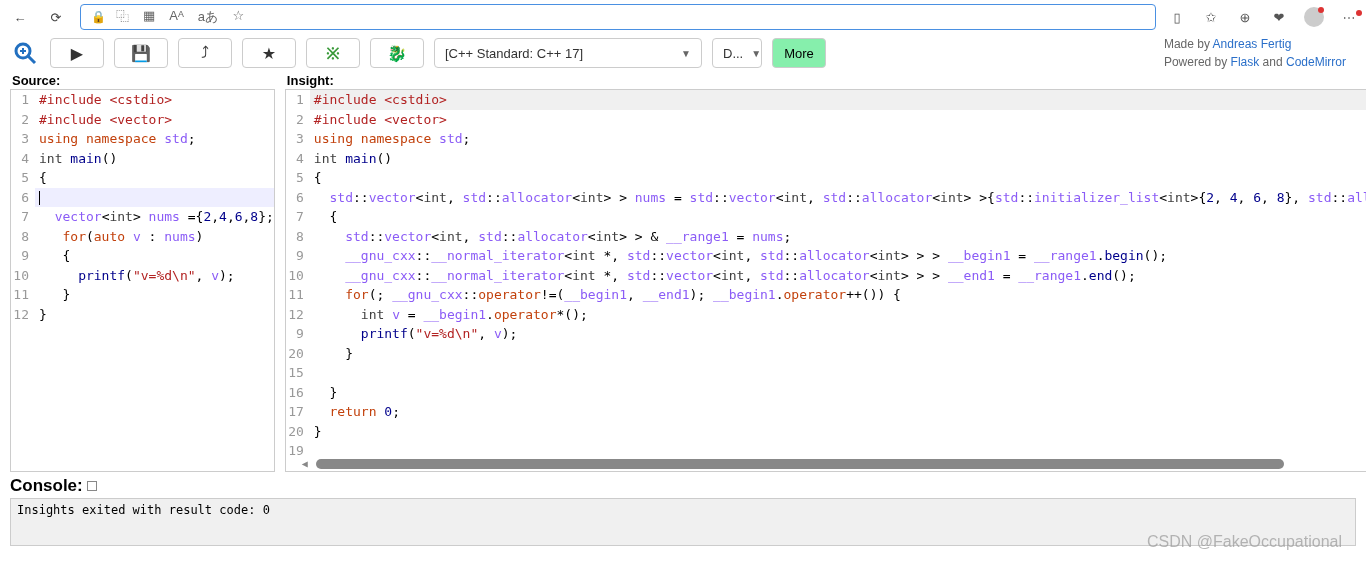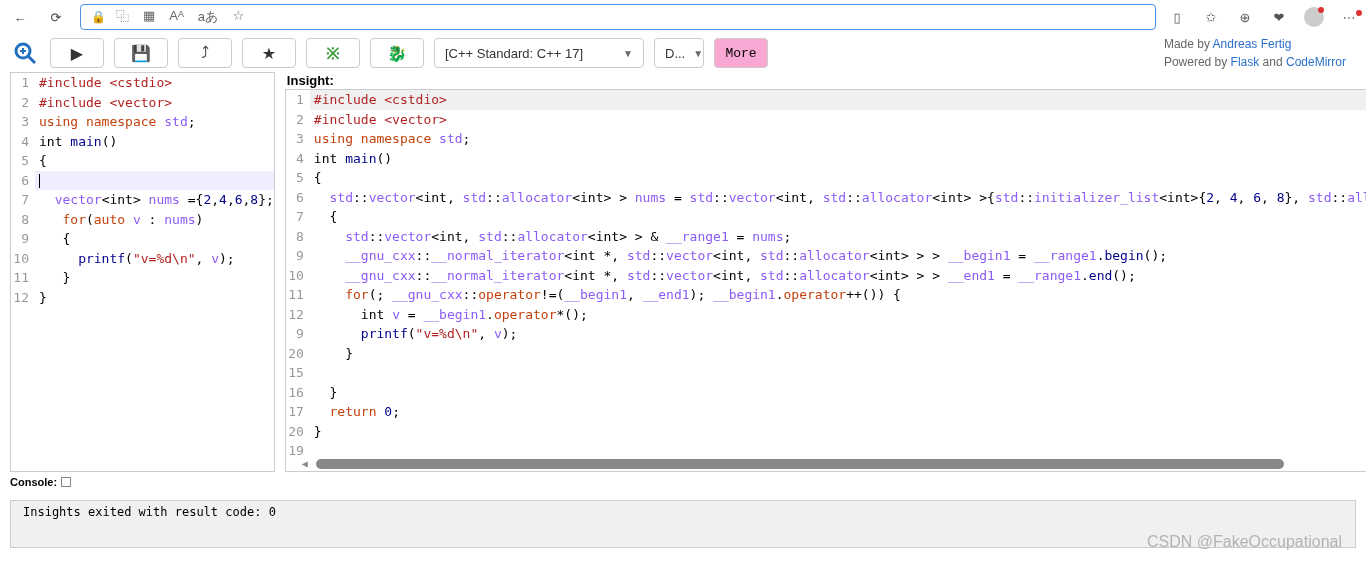--- a/index.html
+++ b/index.html
@@ -19,58 +19,58 @@
 .avatar::after { content:''; position:absolute; top:0; right:0; width:6px; height:6px; background:#d33; border-radius:50%; }
 .menu-dots { position: relative; }
 .menu-dots::after { content:''; position:absolute; top:0; right:-4px; width:6px; height:6px; background:#d33; border-radius:50%; }
 
 
 .toolbar { height: 38px; display: flex; align-items: center; padding: 2px 10px; gap: 10px; }
 .logo { width: 30px; height: 30px; display:flex; align-items:center; justify-content:center; }
 .tb-btn { width: 54px; height: 30px; border: 1px solid #ccc; border-radius: 4px; background: #fff; display:flex; align-items:center; justify-content:center; cursor:pointer; font-size:16px; color:#333; }
 .tb-select { height: 30px; border: 1px solid #ccc; border-radius: 4px; background: #fff; display:flex; align-items:center; padding: 0 10px; cursor:pointer; font-size:13px; color:#333; gap:8px; }
 .tb-select .arrow { color:#666; font-size:10px; }
-.more-btn { width: 54px; height: 30px; border:1px solid #ccc; border-radius:4px; display:flex; align-items:center; justify-content:center; font-size:13px; cursor:pointer; background:#f9a8d4;font-family:Liberation Mono, monospace; }
+.more-btn { width: 54px; height: 30px; border:1px solid #ccc; border-radius:4px; display:flex; align-items:center; justify-content:center; font-size:13px; cursor:pointer; background:#86efac; }
 .credits { margin-left:auto; font-size:12px; color:#666; line-height:1.5; text-align:left; padding-right:10px; }
 .credits a { color:#2a6fc9; text-decoration:none; }
 
 
 .workspace { display:flex; height: 400px; }
 .pane { display:flex; flex-direction:column; }
 .pane.src { width: 324px; margin-left:10px; }
 .pane.insight { flex:1; margin: 0 10px; }
 .pane-label { font-weight:bold; font-size:13px; color:#000; padding:1px 2px; }
 .editor { flex:1; border:1px solid #ccc; font-family: monospace; font-size:13px; overflow:hidden; position:relative; background:#fff; }
 .line { display:flex; height:19.5px; line-height:19.5px; }
 .gutter { width: 24px; text-align:right; padding-right:6px; color:#999; background:#fff; user-select:none; }
 .code { flex:1; white-space:pre; padding-left:4px; }
 .line.active { background:#eef; }
 .line.highlight { background:#f0f0f0; }
 .insight .editor .code { overflow:visible; }
 
 
 .kw { color:#c2410c; }
 .pp { color:#b22222; }
-.type { color:#000000; }
+.type { color:#404040; }
 .num { color:#00008b; }
 .str { color:#b22222; }
 .fn { color:#00008b; }
 .id { color:#8b5cf6; }
 .curs { border-left:1px solid #000; display:inline-block; height:14px; vertical-align:middle; }
 
 .hscroll { position:absolute; bottom:2px; left:30px; right:10px; height:10px; background:#fff; }
 .hscroll .thumb { position:absolute; left:0; width:90%; height:10px; background:#888; border-radius:5px; }
 .hscroll .arrow-l,.hscroll .arrow-r{ position:absolute; top:-1px; font-size:10px; color:#888;}
 .hscroll .arrow-l{left:-14px;}
 
 
 .console-wrap { padding: 4px 10px 0 10px; }
-.console-hdr { font-weight:bold; font-size:11px; display:flex; align-items:center; gap:4px; }
+.console-hdr { font-weight:bold; font-size:17px; display:flex; align-items:center; gap:4px; }
 .console-hdr .chk { width:10px; height:10px; border:1px solid #888; display:inline-block; }
-.console-body { height: 48px; border:1px solid #ccc; background:#f0f0f0; font-family:monospace; font-size:12px; padding:4px 12px; margin-top:12px; }
+.console-body { height: 48px; border:1px solid #ccc; background:#f0f0f0; font-family:monospace; font-size:12px; padding:4px 6px; margin-top:2px; }
 
 .watermark { position:absolute; bottom:12px; right:24px; color:#999; font-size:16px; opacity:0.7; font-family:sans-serif; }
 </style>
 </head>
 <body>
 
 <div class="browser-bar">
   <div class="nav-btn">←</div>
   <div class="nav-btn">⟳</div>
   <div class="url-box">
@@ -101,37 +101,38 @@
         <line x1="9" y1="12" x2="15" y2="12" stroke="#2270c0" stroke-width="2"></line>
         <line x1="12" y1="9" x2="12" y2="15" stroke="#2270c0" stroke-width="2"></line>
       </svg>
   </div>
   <div class="tb-btn">▶</div>
   <div class="tb-btn">💾</div>
   <div class="tb-btn">⤴</div>
   <div class="tb-btn">★</div>
   <div class="tb-btn" style="color:#3a9a3a;font-weight:bold;">※</div>
   <div class="tb-btn" style="color:#3a9a3a;">🐉</div>
-  <div class="tb-select" style="width:210px;">
+  <div class="tb-select" style="width:268px;">
     <span>[C++ Standard: C++ 17]</span>
     <span class="arrow" style="margin-left:auto;">▼</span>
   </div>
   <div class="tb-select" style="width:50px;">
     <span>D...</span>
     <span class="arrow">▼</span>
   </div>
   <div class="more-btn">More</div>
   <div class="credits">
     <div><span>Made by </span><a>Andreas Fertig</a></div>
     <div><span>Powered by </span><a>Flask</a><span> and </span><a>CodeMirror</a></div>
   </div>
 </div>
 
 <div class="workspace">
   <div class="pane src">
+    <div class="pane-label">Source:</div>
     <div class="editor" id="src-editor">
         <div class="line">
           <div class="gutter">1</div>
           <div class="code"><span class="pp">#include</span> <span class="pp">&lt;cstdio&gt;</span></div>
         </div>
         <div class="line">
           <div class="gutter">2</div>
           <div class="code"><span class="pp">#include</span> <span class="pp">&lt;vector&gt;</span></div>
         </div>
         <div class="line">

